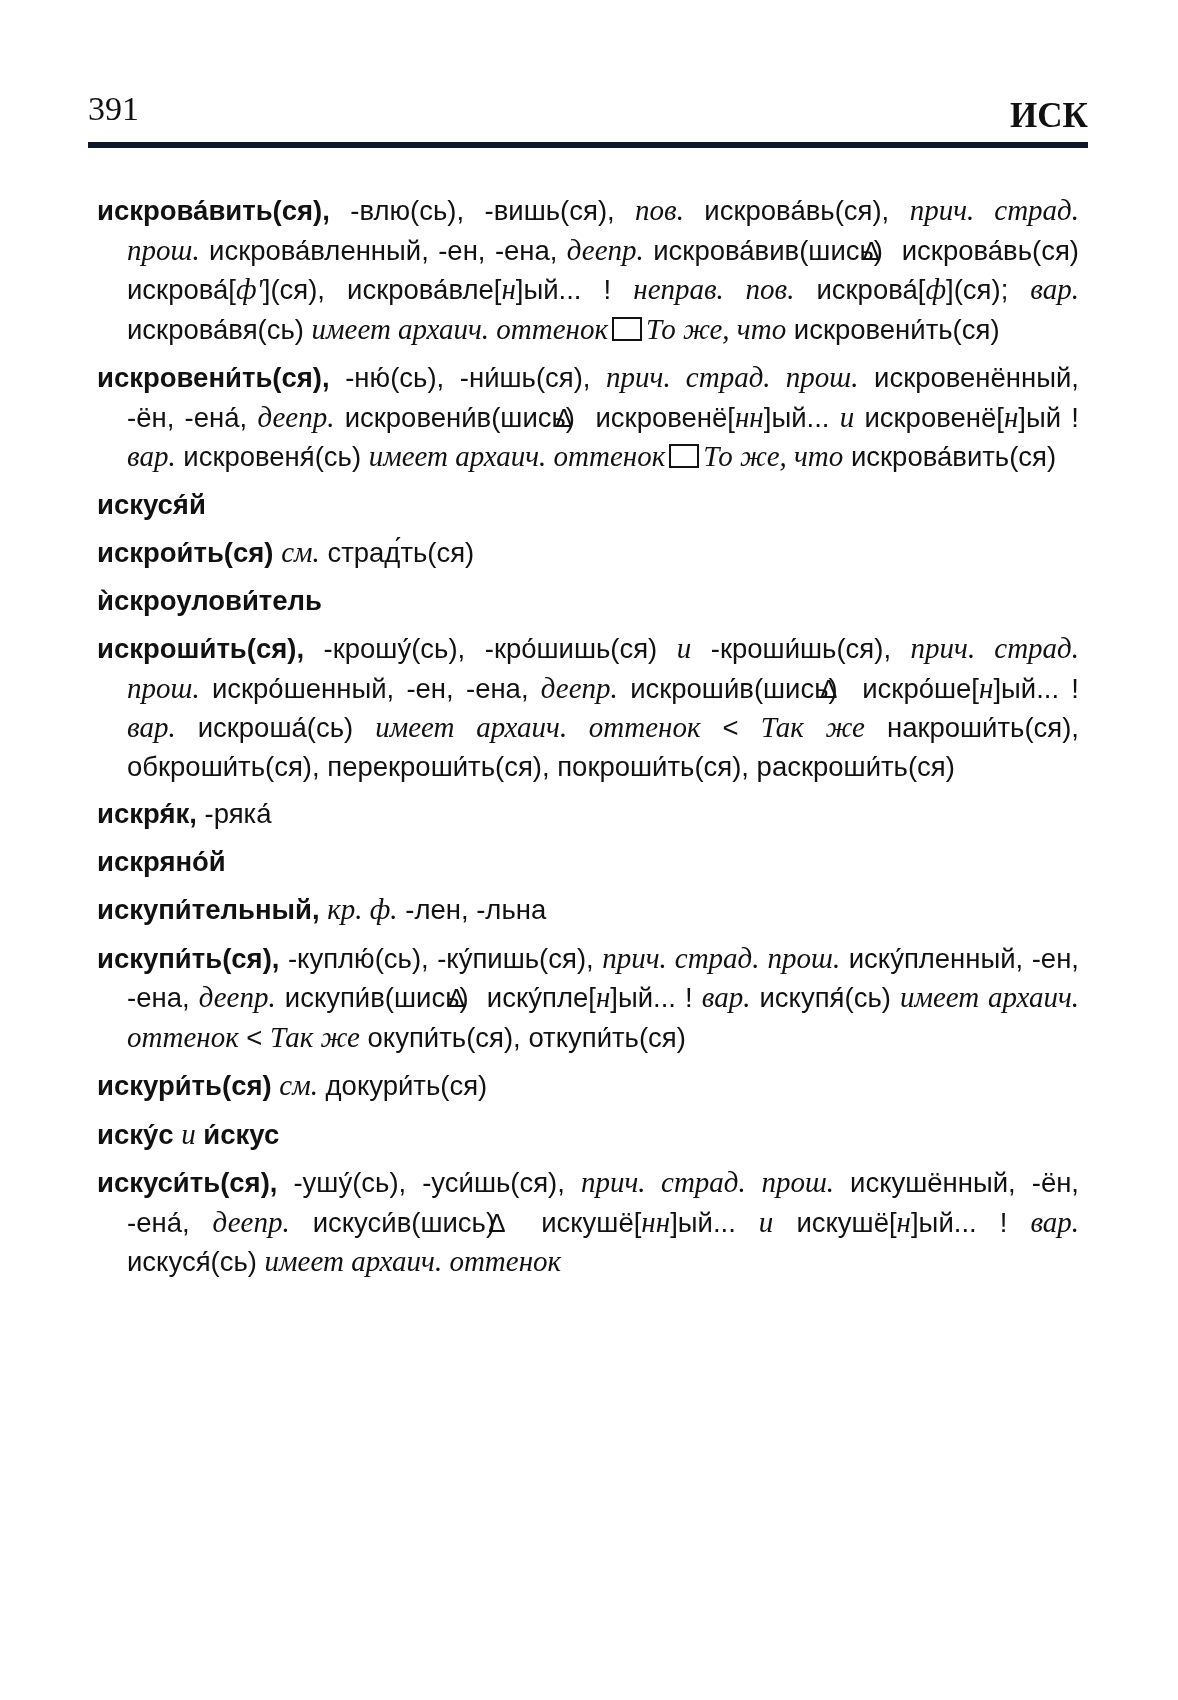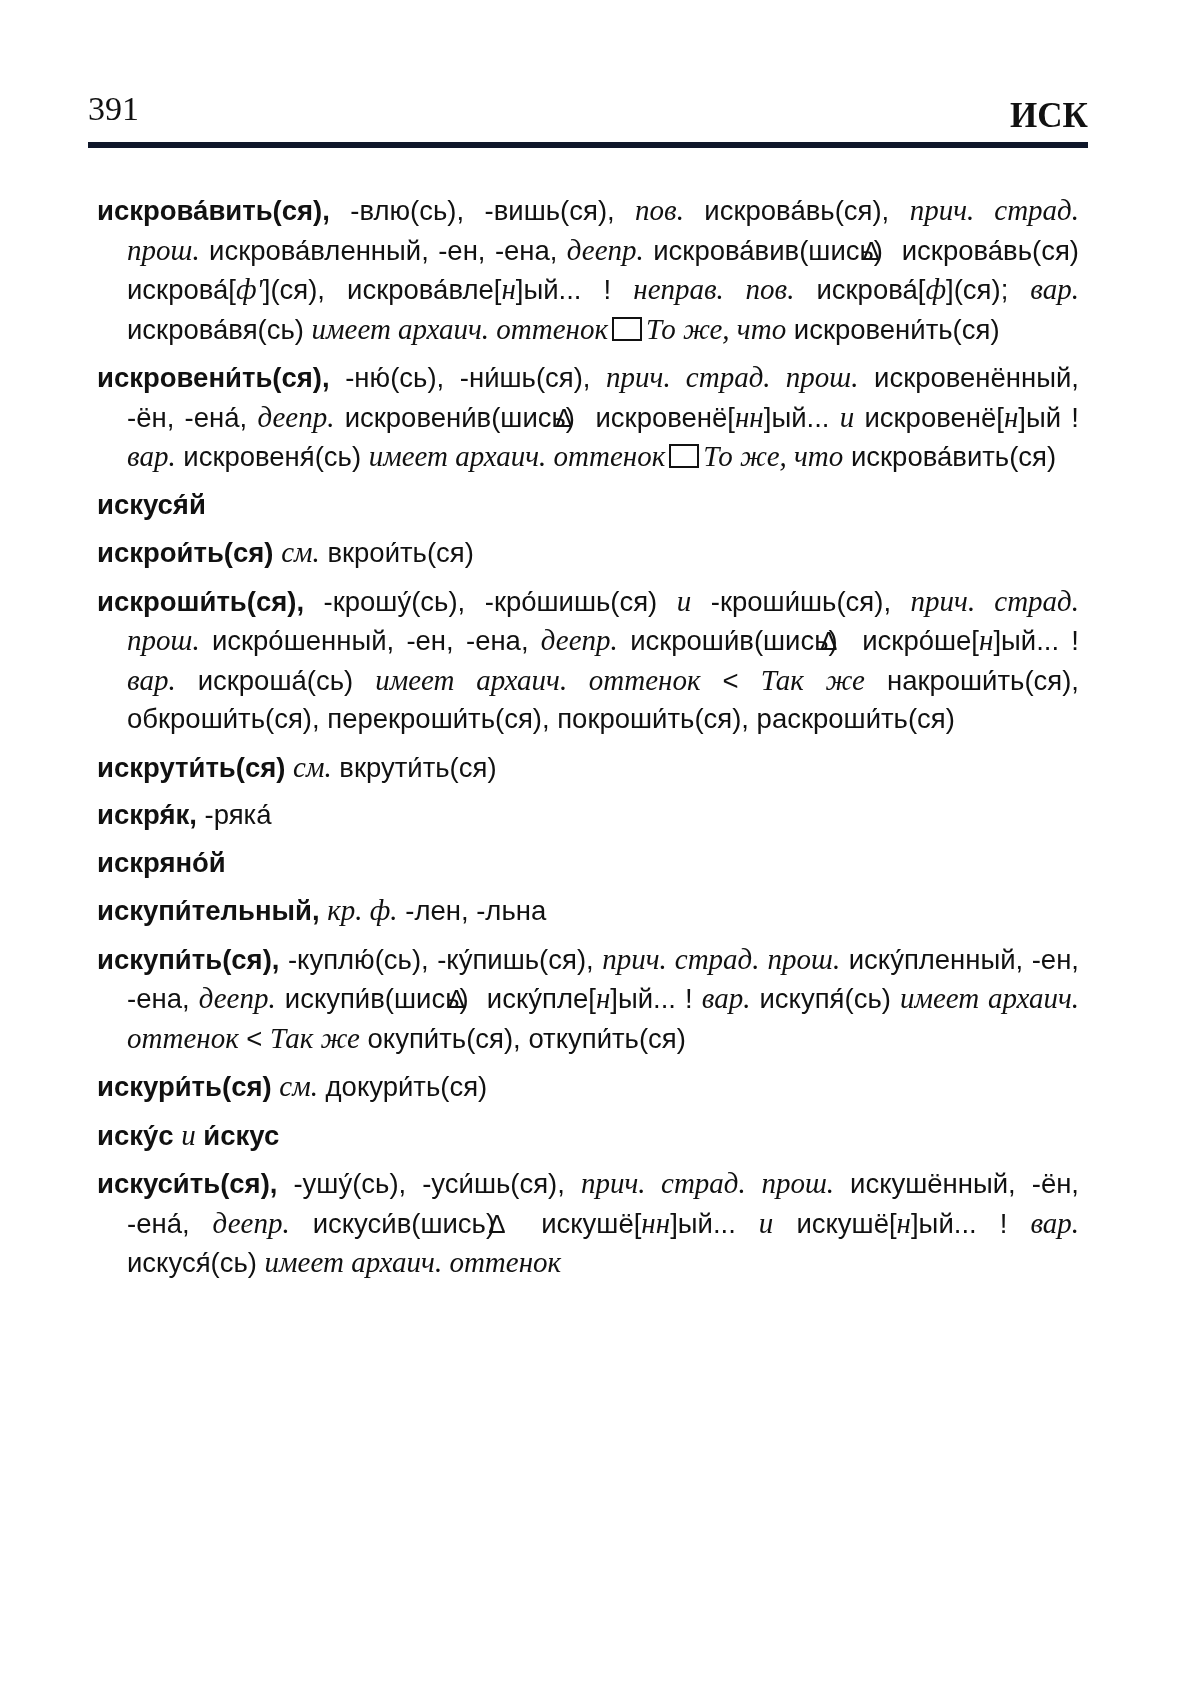--- a/index.html
+++ b/index.html
@@ -44,23 +44,23 @@
 
 <div class="page-header">
   <span class="page-number">391</span>
   <span class="running-head">ИСК</span>
 </div>
 
 <div class="entries" id="entries">
     <p class="entry"><span class="hw">искрова́вить(ся),</span><span> -влю(сь), -вишь(ся), </span><span class="lbl">пов.</span><span> искрова́вь(ся), </span><span class="lbl">прич. страд. прош.</span><span> искрова́вленный, -ен, -ена, </span><span class="lbl">деепр.</span><span> искрова́вив(шись) </span><span class="sym">Δ</span><span> искрова́вь(ся) искрова́[</span><span class="lbl">ф'</span><span>](ся), искрова́вле[</span><span class="lbl">н</span><span>]ый... ! </span><span class="lbl">неправ. пов.</span><span> искрова́[</span><span class="lbl">ф</span><span>](ся); </span><span class="lbl">вар.</span><span> искрова́вя(сь) </span><span class="lbl">имеет архаич. оттенок</span><span class="box"></span><span class="lbl">То же, что</span><span> искровени́ть(ся)</span></p>
     <p class="entry"><span class="hw">искровени́ть(ся),</span><span> -ню́(сь), -ни́шь(ся), </span><span class="lbl">прич. страд. прош.</span><span> искровенённый, -ён, -ена́, </span><span class="lbl">деепр.</span><span> искровени́в(шись) </span><span class="sym">Δ</span><span> искровенё[</span><span class="lbl">нн</span><span>]ый... </span><span class="lbl">и</span><span> искровенё[</span><span class="lbl">н</span><span>]ый ! </span><span class="lbl">вар.</span><span> искровеня́(сь) </span><span class="lbl">имеет архаич. оттенок</span><span class="box"></span><span class="lbl">То же, что</span><span> искрова́вить(ся)</span></p>
     <p class="entry"><span class="hw">искуся́й</span></p>
-    <p class="entry"><span class="hw">искрои́ть(ся)</span><span> </span><span class="lbl">см.</span><span> вкрои́ть(ся)</span></p>
+    <p class="entry"><span class="hw">искрои́ть(ся)</span><span> </span><span class="lbl">см.</span><span> страд́ть(ся)</span></p>
+    <p class="entry"><span class="hw">ѝскроулови́тель</span></p>
     <p class="entry"><span class="hw">искроши́ть(ся),</span><span> -крошу́(сь), -кро́шишь(ся) </span><span class="lbl">и</span><span> -кроши́шь(ся), </span><span class="lbl">прич. страд. прош.</span><span> искро́шенный, -ен, -ена, </span><span class="lbl">деепр.</span><span> искроши́в(шись) </span><span class="sym">Δ</span><span> искро́ше[</span><span class="lbl">н</span><span>]ый... ! </span><span class="lbl">вар.</span><span> искроша́(сь) </span><span class="lbl">имеет архаич. оттенок</span><span> &lt; </span><span class="lbl">Так же</span><span> накроши́ть(ся), обкроши́ть(ся), перекроши́ть(ся), покроши́ть(ся), раскроши́ть(ся)</span></p>
-    <p class="entry"><span class="hw">искрути́ть(ся)</span><span> </span><span class="lbl">см.</span><span> вкрути́ть(ся)</span></p>
     <p class="entry"><span class="hw">искря́к,</span><span> -ряка́</span></p>
     <p class="entry"><span class="hw">искряно́й</span></p>
     <p class="entry"><span class="hw">искупи́тельный,</span><span> </span><span class="lbl">кр. ф.</span><span> -лен, -льна</span></p>
     <p class="entry"><span class="hw">искупи́ть(ся),</span><span> -куплю́(сь), -ку́пишь(ся), </span><span class="lbl">прич. страд. прош.</span><span> иску́пленный, -ен, -ена, </span><span class="lbl">деепр.</span><span> искупи́в(шись) </span><span class="sym">Δ</span><span> иску́пле[</span><span class="lbl">н</span><span>]ый... ! </span><span class="lbl">вар.</span><span> искупя́(сь) </span><span class="lbl">имеет архаич. оттенок</span><span> &lt; </span><span class="lbl">Так же</span><span> окупи́ть(ся), откупи́ть(ся)</span></p>
     <p class="entry"><span class="hw">искури́ть(ся)</span><span> </span><span class="lbl">см.</span><span> докури́ть(ся)</span></p>
     <p class="entry"><span class="hw">иску́с</span><span> </span><span class="lbl">и</span><span class="hw"> и́скус</span></p>
     <p class="entry"><span class="hw">искуси́ть(ся),</span><span> -ушу́(сь), -уси́шь(ся), </span><span class="lbl">прич. страд. прош.</span><span> искушённый, -ён, -ена́, </span><span class="lbl">деепр.</span><span> искуси́в(шись) </span><span class="sym">Δ</span><span> искушё[</span><span class="lbl">нн</span><span>]ый... </span><span class="lbl">и</span><span> искушё[</span><span class="lbl">н</span><span>]ый... ! </span><span class="lbl">вар.</span><span> искуся́(сь) </span><span class="lbl">имеет архаич. оттенок</span></p>
   </div>
 
 </body></html>

